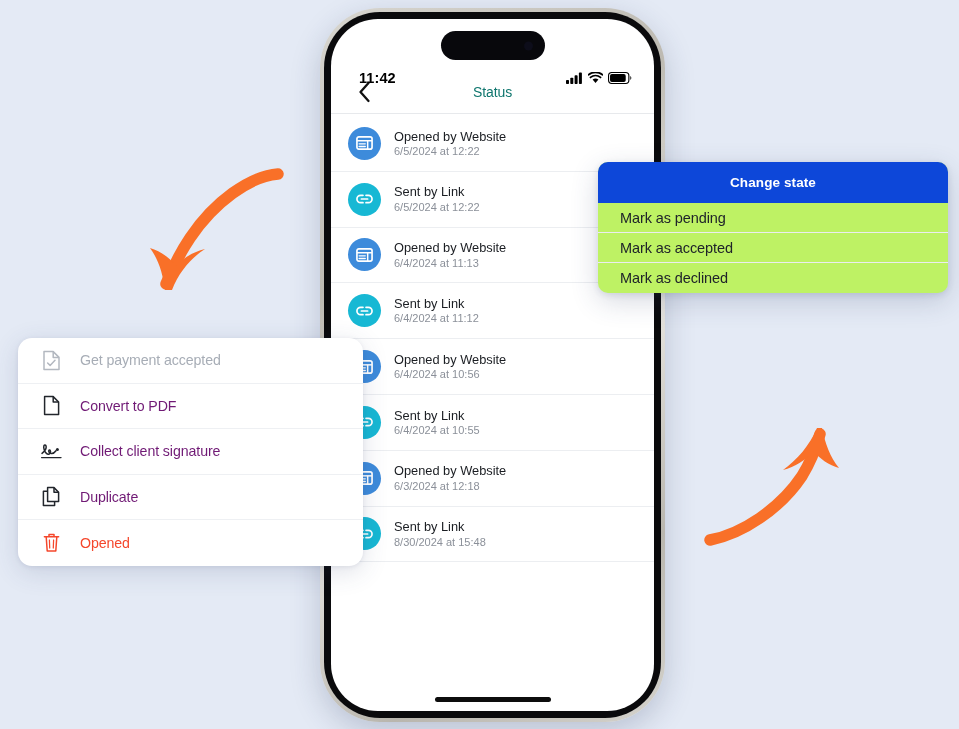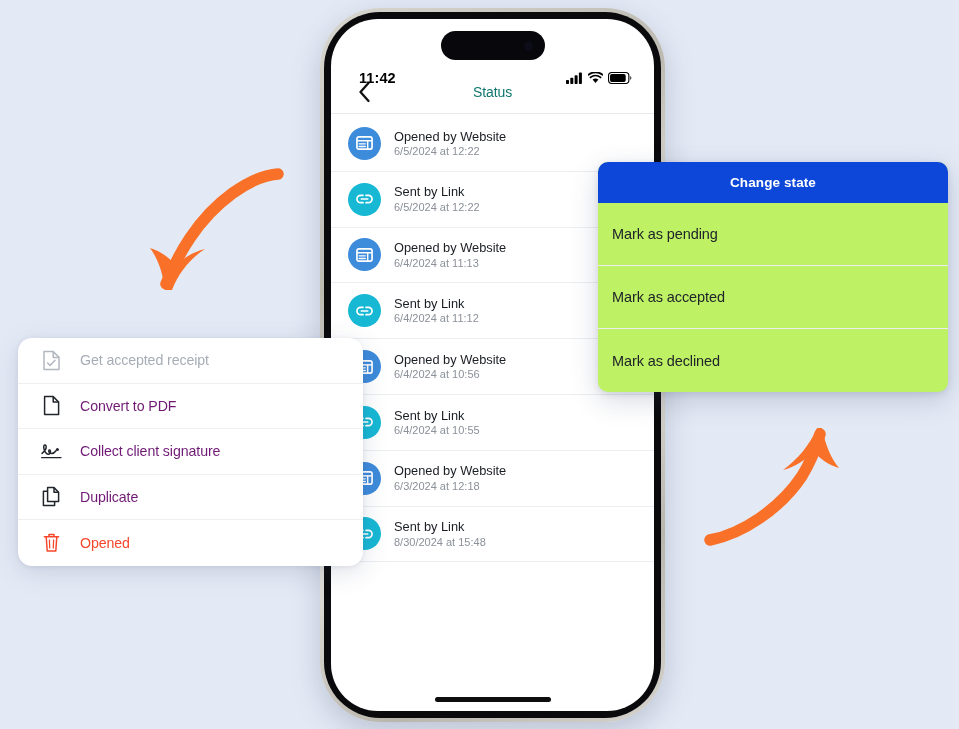--- a/index.html
+++ b/index.html
@@ -236,24 +236,24 @@
     align-items: center;
     justify-content: center;
   }
   #cs-title {
     color: #ffffff;
     font-size: 13.5px;
     font-weight: bold;
     letter-spacing: 0.1px;
   }
   .cs-item {
-    height: 63px;
-    display: flex;
-    align-items: center;
-    padding: 0 14px;
+    height: 30px;
+    display: flex;
+    align-items: center;
+    padding: 0 22px;
     border-bottom: 1px solid #ebedf0;
     cursor: pointer;
     font-size: 14.5px;
     color: #20242a;
     letter-spacing: -0.1px;
   }
   .cs-item:last-child { border-bottom: none; }
 
   
   .arrow { position: absolute; z-index: 15; pointer-events: none; }
@@ -426,21 +426,21 @@
 
   <div id="context-menu">
       <div class="menu-item disabled">
         <span class="menu-icon">
           <svg width="19" height="21" viewBox="0 0 19 21">
             <path d="M2 1.6 H11.2 L17 7.4 V19.4 H2 Z" stroke="#b3b8c0" stroke-width="1.5" fill="none" stroke-linejoin="round"></path>
             <path d="M11.2 1.6 V7.4 H17" stroke="#b3b8c0" stroke-width="1.5" fill="none" stroke-linejoin="round"></path>
             <path d="M5.6 13 L8.1 15.4 L13 10.3" stroke="#b3b8c0" stroke-width="1.5" fill="none" stroke-linecap="round" stroke-linejoin="round"></path>
           </svg>
         </span>
-        <span class="menu-label">Get accepted receipt</span>
+        <span class="menu-label">Get payment accepted</span>
       </div>
       <div class="menu-item">
         <span class="menu-icon">
           <svg width="19" height="21" viewBox="0 0 19 21">
             <path d="M2.6 1.6 H11.2 L16.6 7 V19.4 H2.6 Z" stroke="#22262c" stroke-width="1.5" fill="none" stroke-linejoin="round"></path>
             <path d="M11.2 1.6 V7 H16.6" stroke="#22262c" stroke-width="1.5" fill="none" stroke-linejoin="round"></path>
           </svg>
         </span>
         <span class="menu-label">Convert to PDF</span>
       </div>

